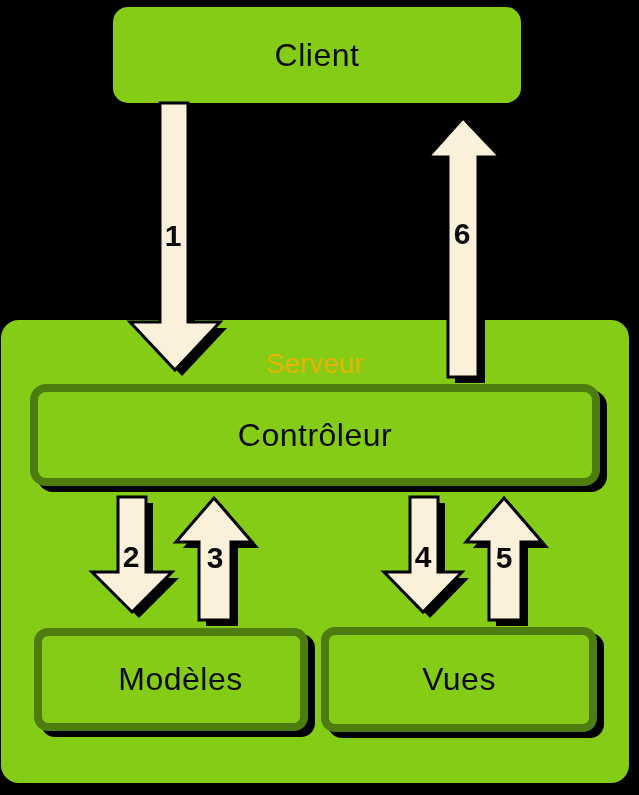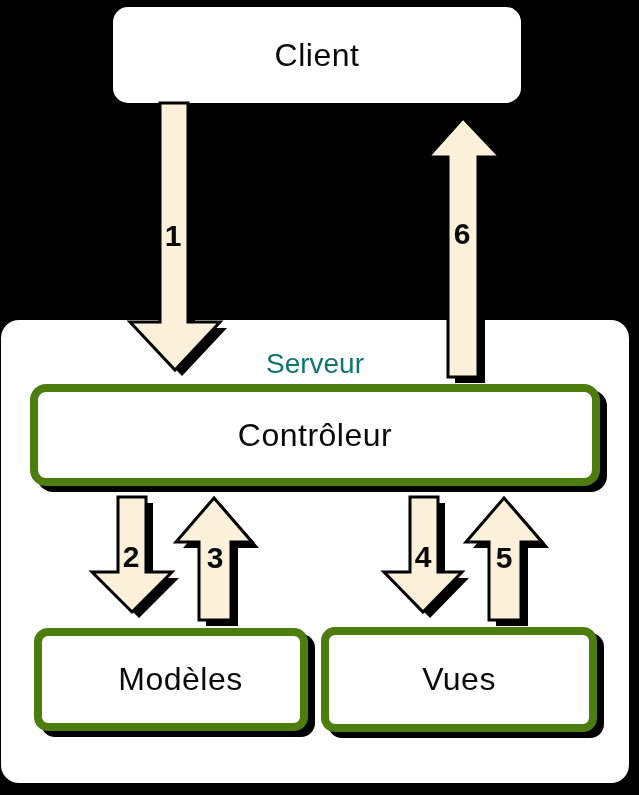--- a/index.html
+++ b/index.html
@@ -11,21 +11,21 @@
     position: relative;
     width: 639px;
     height: 795px;
     background: #000000;
     font-family: "Liberation Sans", sans-serif;
     color: #000000;
     overflow: hidden;
   }
   .box {
     position: absolute;
-    background: #ffffff;
+    background: #84cc16;
     display: flex;
     align-items: center;
     justify-content: center;
     box-sizing: border-box;
   }
   .plain {
     border: none;
   }
   .outlined {
     border: 8px solid #4d7c0f;
@@ -43,21 +43,21 @@
   #views-box      { left: 321px; top: 627px; width: 276px; height: 105px; border-radius: 14px; }
   #server-label {
     position: absolute;
     left: 1px;
     top: 346px;
     width: 628px;
     height: 36px;
     line-height: 36px;
     text-align: center;
     font-size: 28px;
-    color: #0f766e;
+    color: #eab308;
   }
   svg.arrows {
     position: absolute;
     left: 0;
     top: 0;
     pointer-events: none;
   }
   .arrow-main {
     fill: #FBF0D9;
     stroke: #000000;

